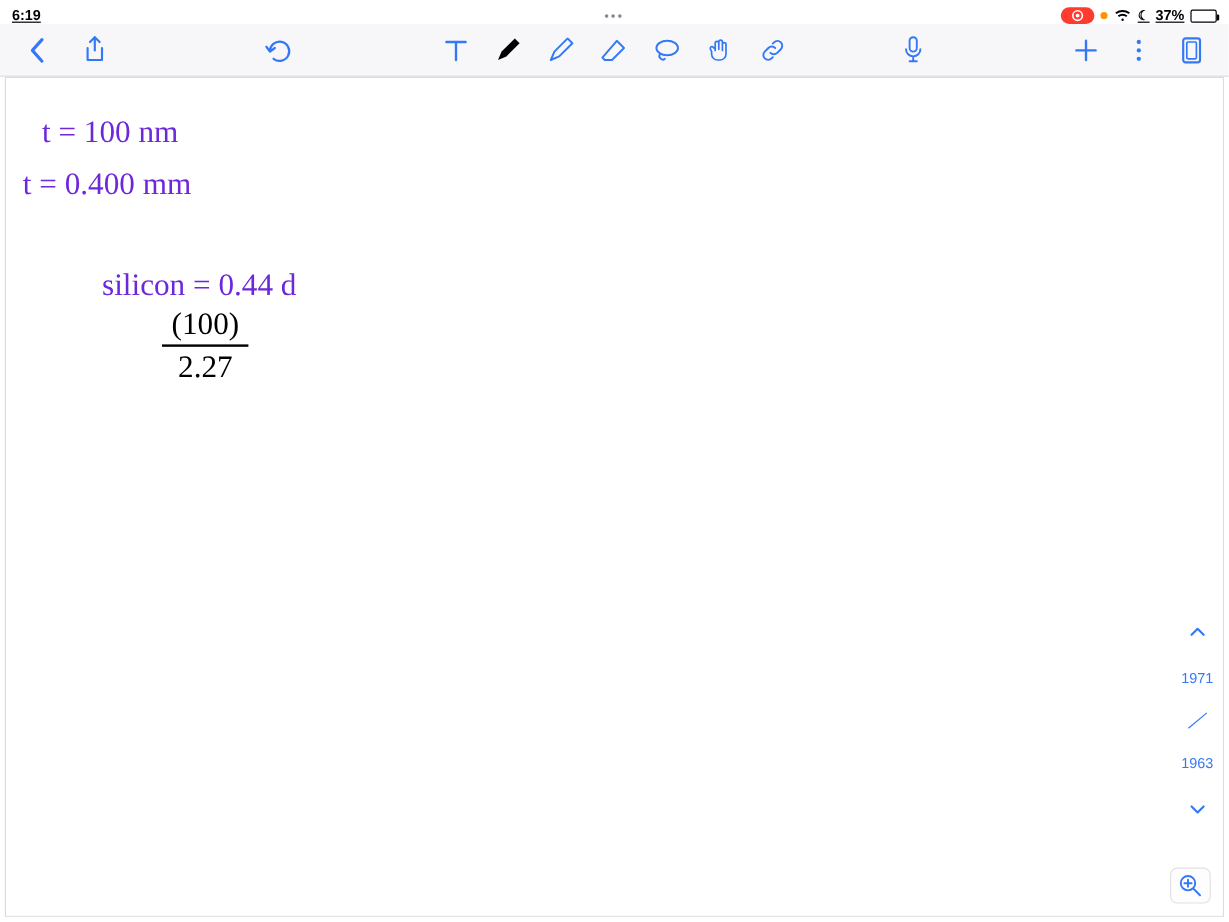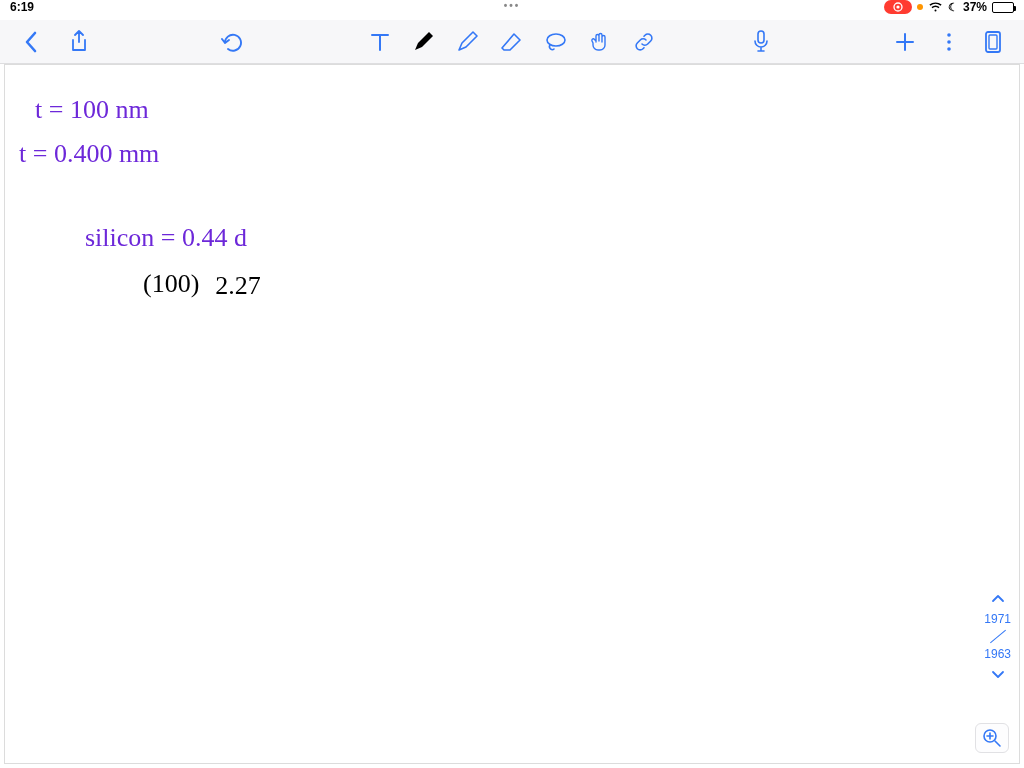--- a/index.html
+++ b/index.html
@@ -1,18 +1,18 @@
 <!DOCTYPE html>
 <html><head>
 <meta charset="utf-8">
 <style>
   * { margin: 0; padding: 0; box-sizing: border-box; }
   html, body { width: 1024px; height: 768px; overflow: hidden; font-family: -apple-system, "SF Pro", "Helvetica Neue", Arial, sans-serif; background: #fff; }
   
-  .status-bar { height: 20px; width: 100%; display: flex; align-items: flex-start; justify-content: space-between; padding: 0 10px; font-size: 12px; font-weight: 600; color: #000; }
+  .status-bar { height: 20px; width: 100%; display: flex; align-items: flex-end; justify-content: space-between; padding: 0 10px; font-size: 12px; font-weight: 600; color: #000; text-decoration: underline; }
   .status-left { display: flex; align-items: center; gap: 6px; }
   .status-center { position: absolute; left: 50%; transform: translateX(-50%); color: #888; letter-spacing: 2px; font-size: 10px; }
   .status-right { display: flex; align-items: center; gap: 5px; }
   .rec-pill { background: #ff3b30; color: #fff; border-radius: 10px; padding: 1px 8px; display: flex; align-items: center; font-size: 11px; }
   .dot-orange { width: 6px; height: 6px; background: #ff9500; border-radius: 50%; }
   .moon { font-size: 11px; }
   .battery { width: 22px; height: 11px; border: 1px solid #000; border-radius: 2px; position: relative; }
   .battery::after { content: ""; position: absolute; right: -3px; top: 3px; width: 2px; height: 5px; background: #000; border-radius: 0 1px 1px 0; }
   .battery .fill { height: 100%; width: 65%; background: #000; }
   
@@ -24,26 +24,26 @@
   .ticon svg { display: block; }
   .undo-wrap { position: absolute; left: 220px; }
   .mic-wrap { position: absolute; right: 250px; }
   
   .canvas-frame { position: absolute; top: 64px; left: 4px; right: 4px; bottom: 4px; border: 1px solid #dcdcdc; }
   .canvas { width: 100%; height: 100%; background: #fff; position: relative; }
   .hw { position: absolute; font-family: "Segoe Script", "Bradley Hand", "Comic Sans MS", cursive; color: #6d28d9; white-space: nowrap; }
   .l1 { top: 30px; left: 30px; font-size: 26px; }
   .l2 { top: 74px; left: 14px; font-size: 26px; }
   .l3 { top: 130px; left: 80px; font-size: 26px; margin-top: 28px; }
-  .frac { position: absolute; top: 204px; left: 130px; display: flex; flex-direction: row; align-items: center; font-family: "Segoe Script","Bradley Hand","Comic Sans MS",cursive; font-size: 26px; }
+  .frac { position: absolute; top: 190px; left: 130px; display: flex; flex-direction: column; align-items: center; font-family: "Segoe Script","Bradley Hand","Comic Sans MS",cursive; font-size: 26px; }
   .frac .num { padding: 0 8px 2px; }
   .frac .bar { width: 100%; height: 2px; background: #000; }
   .frac .den { padding: 2px 8px 0; }
   
-  .page-nav { position: absolute; right: 8px; bottom: 80px; display: flex; flex-direction: column; align-items: center; gap: 6px; color: #3478f6; font-size: 12px; }
+  .page-nav { position: absolute; right: 8px; bottom: 80px; display: flex; flex-direction: column; align-items: center; gap: 24px; color: #3478f6; font-size: 12px; }
   .page-nav .chev { font-size: 14px; cursor: pointer; }
   .page-nav .slash { width: 20px; height: 1px; background: #3478f6; transform: rotate(-40deg); margin: 4px 0; }
   .zoom-btn { position: absolute; right: 10px; bottom: 10px; width: 34px; height: 30px; border: 1px solid #e1e1e4; border-radius: 6px; background: #fdfdfe; display: flex; align-items: center; justify-content: center; cursor: pointer; }
 </style>
 </head>
 <body>
 
 <div class="status-bar">
   <div class="status-left">
     <span>6:19</span>

